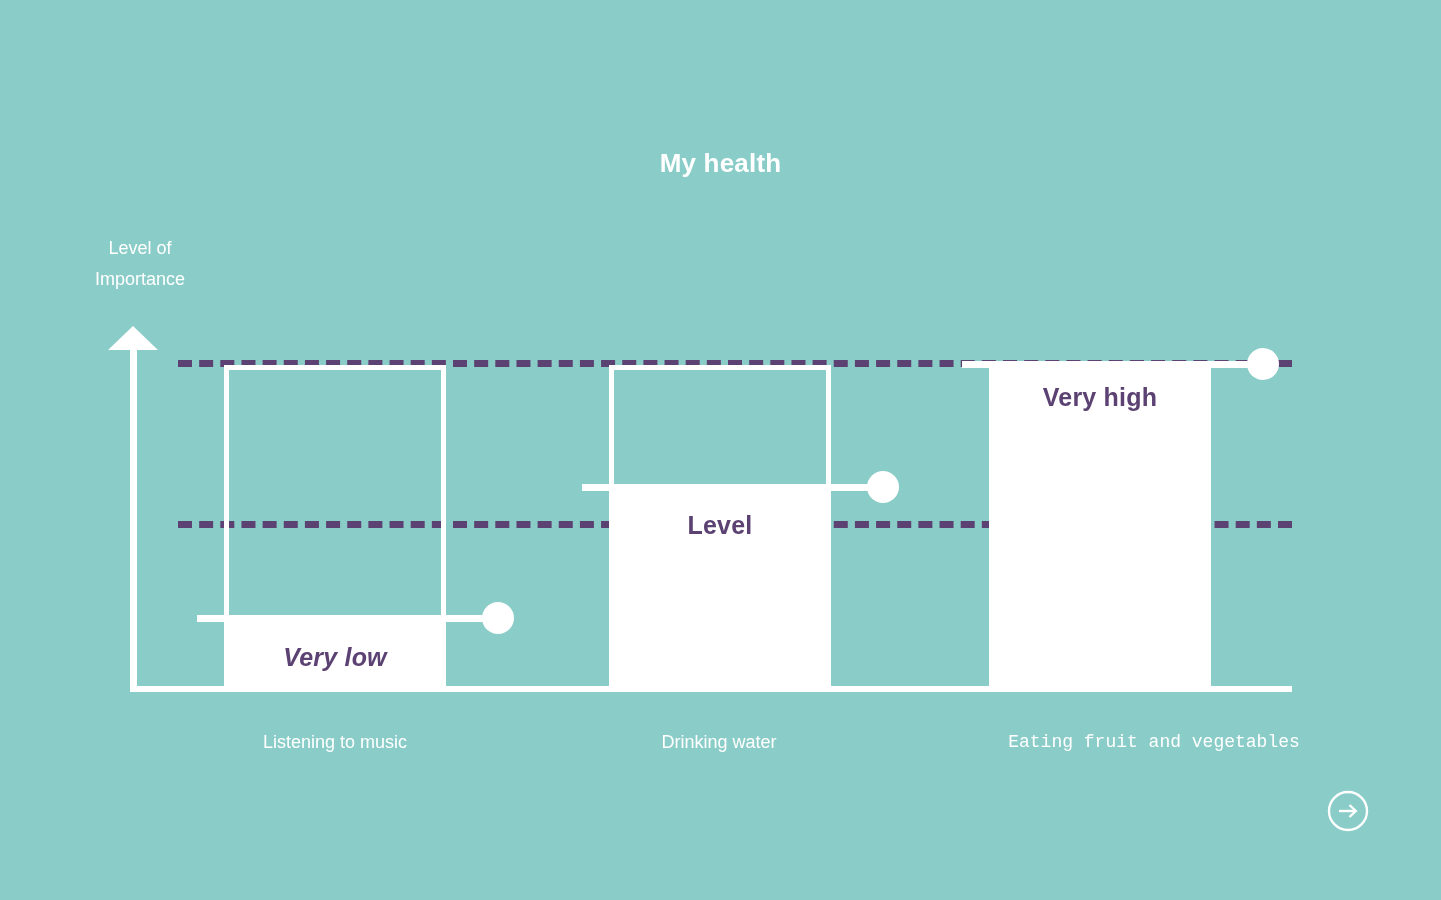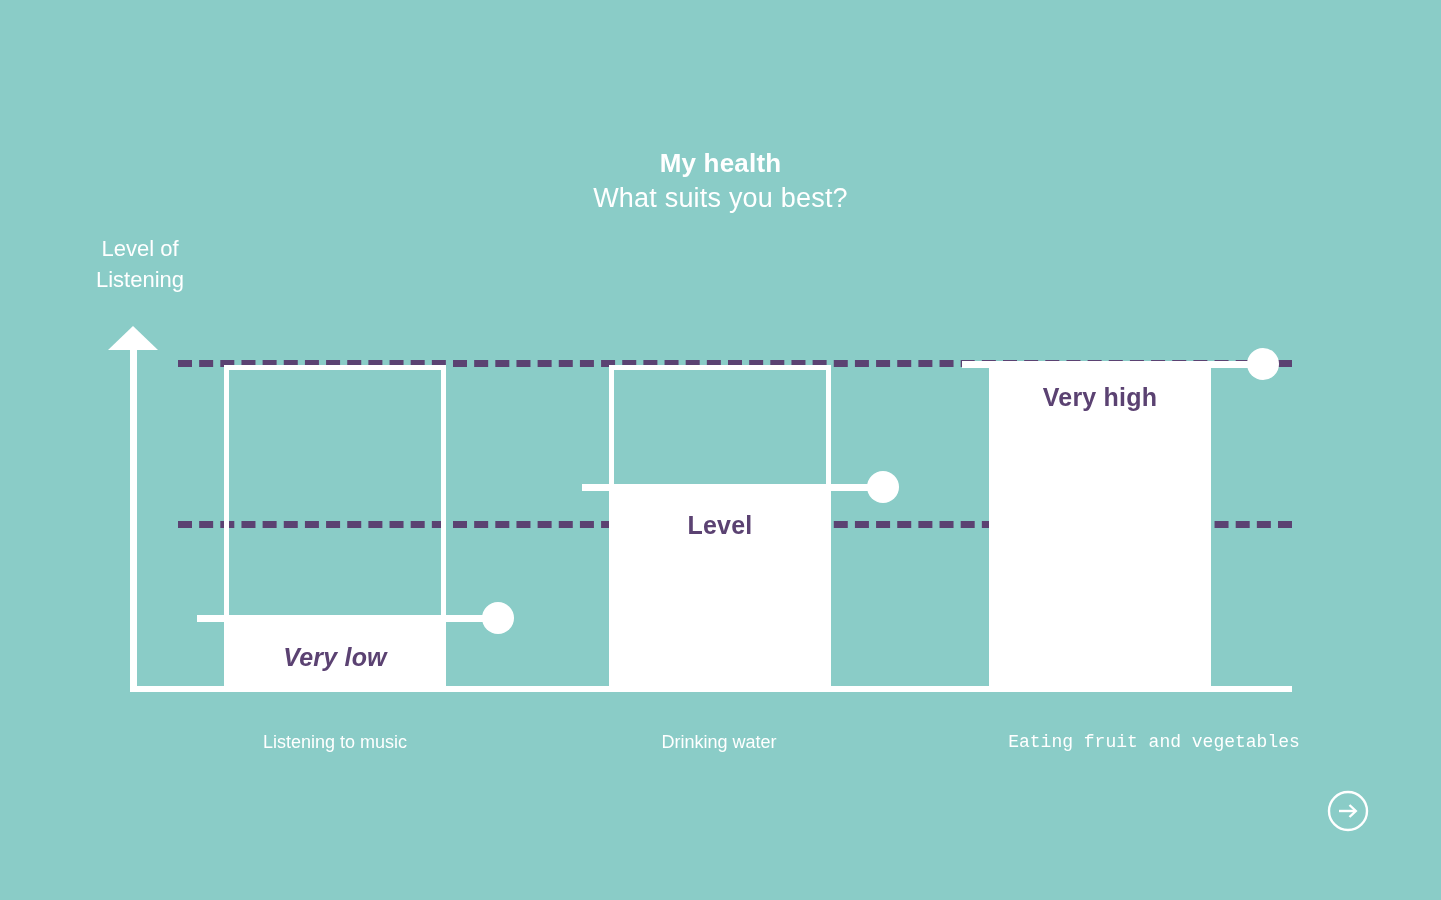--- a/index.html
+++ b/index.html
@@ -51,21 +51,21 @@
   }
 
   
   .axis-label {
     position: absolute;
     left: 28px;
     top: 233px;
     width: 224px;
     text-align: center;
     color: #ffffff;
-    font-size: 22px;
+    font-size: 18px;
     font-weight: normal;
     line-height: 31px;
   }
 
   
   .chart {
     position: absolute;
     left: 0;
     top: 0;
     width: 1441px;
@@ -196,26 +196,25 @@
   }
   .next-btn svg { display: block; }
 </style>
 </head>
 <body>
 
 <div id="stage">
 
   <div class="header">
     <span class="title-main">My health</span>
-    <span class="title-sub">What suits you best?</span>
   </div>
 
   <div class="axis-label">
     <span>Level of</span><br>
-    <span>Listening</span>
+    <span>Importance</span>
   </div>
 
   <div class="chart">
 
     <div class="y-arrow"></div>
     <div class="y-axis"></div>
     <div class="x-axis"></div>
 
     <div class="gridline high"></div>
     <div class="gridline medium"></div>

